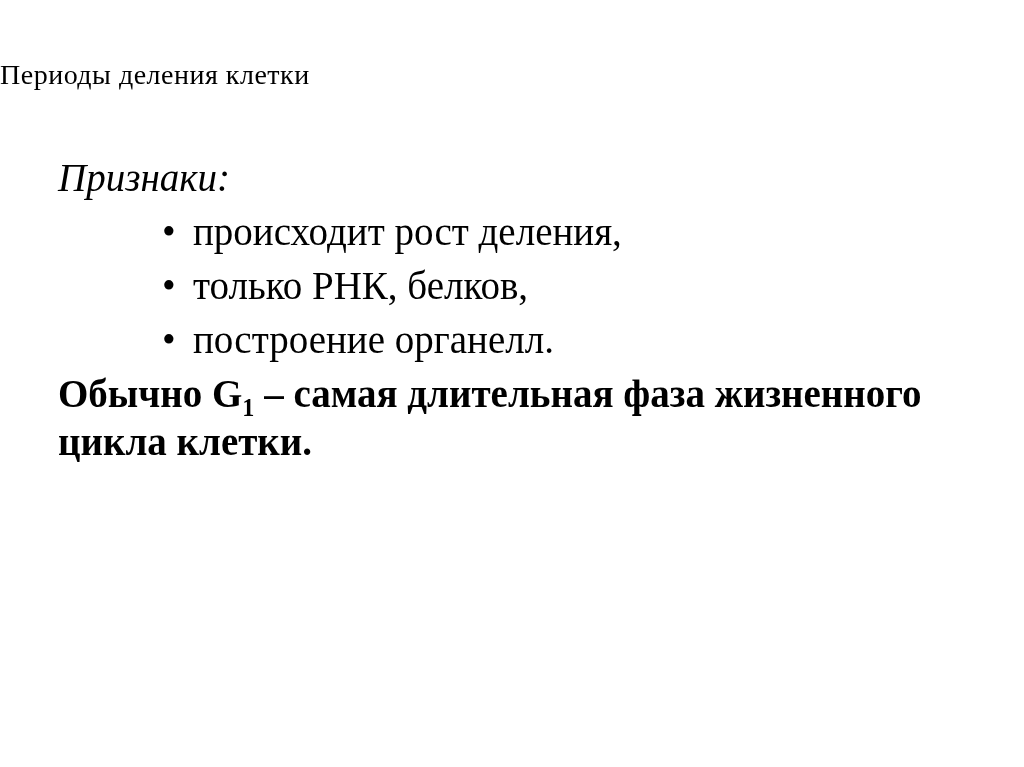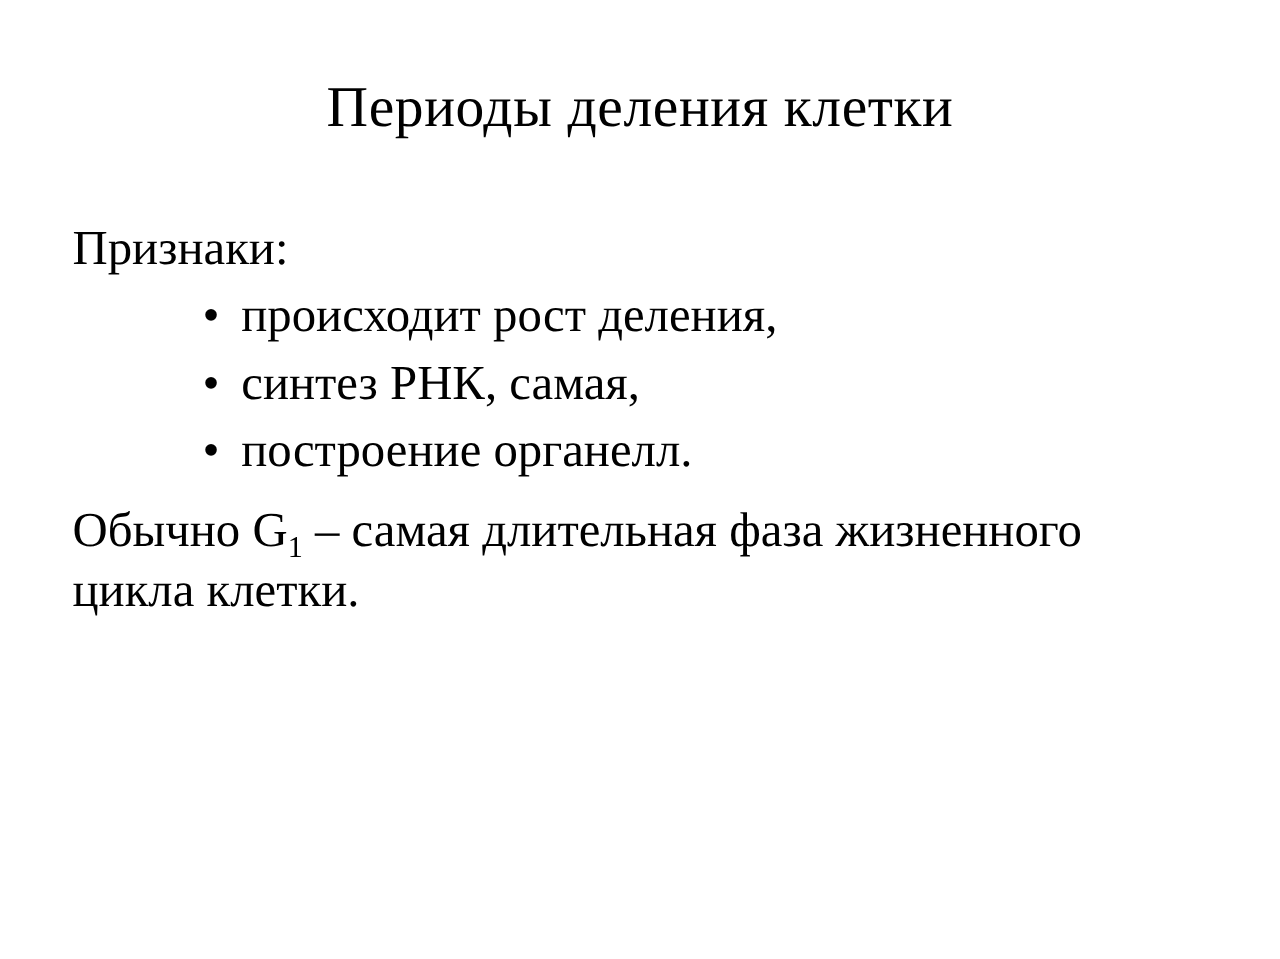--- a/index.html
+++ b/index.html
@@ -16,58 +16,59 @@
   }
   .slide {
     width: 1024px;
     height: 767px;
     box-sizing: border-box;
     background: #ffffff;
   }
   .title {
     margin: 0;
     padding-top: 58px;
-    text-align: center;
-    font-size: 46px;
+    font-size: 28px;
     font-weight: 400;
     line-height: 1.2;
     letter-spacing: 0.5px;
   }
   .content {
     margin: 62px 58px 0 58px;
     font-size: 39px;
     line-height: 48px;
   }
   .para {
     margin: 0;
   }
   .para-indent {
     text-indent: 34px;
   }
   .features {
     margin: 8px 0 0 0;
+    font-style: italic;
   }
   .bullet-list {
     list-style: none;
     margin: 2px 0 0 0;
     padding: 0;
   }
   .bullet-list li {
     position: relative;
     padding-left: 135px;
     margin-top: 6px;
   }
   .bullet-marker {
     position: absolute;
     left: 104px;
     top: 0;
   }
   .para-last {
-    margin-top: 16px;
+    margin-top: 6px;
     max-width: 900px;
+    font-weight: bold;
   }
   b { font-weight: 700; }
   sub {
     font-size: 0.62em;
     line-height: 0;
   }
 </style>
 </head>
 <body>
 
@@ -75,20 +76,20 @@
 
   <h1 class="title">Периоды деления клетки</h1>
 
   <div class="content">
 
 
     <p class="features">Признаки:</p>
 
     <ul class="bullet-list">
       <li><span class="bullet-marker">•</span><span>происходит рост деления,</span></li>
-      <li><span class="bullet-marker">•</span><span>синтез РНК, самая,</span></li>
+      <li><span class="bullet-marker">•</span><span>только РНК, белков,</span></li>
       <li><span class="bullet-marker">•</span><span>построение органелл.</span></li>
     </ul>
 
     <p class="para para-last"><span>Обычно G</span><sub>1</sub><span> – самая длительная фаза жизненного цикла клетки.</span></p>
 
   </div>
 </div>
 
 </body></html>

